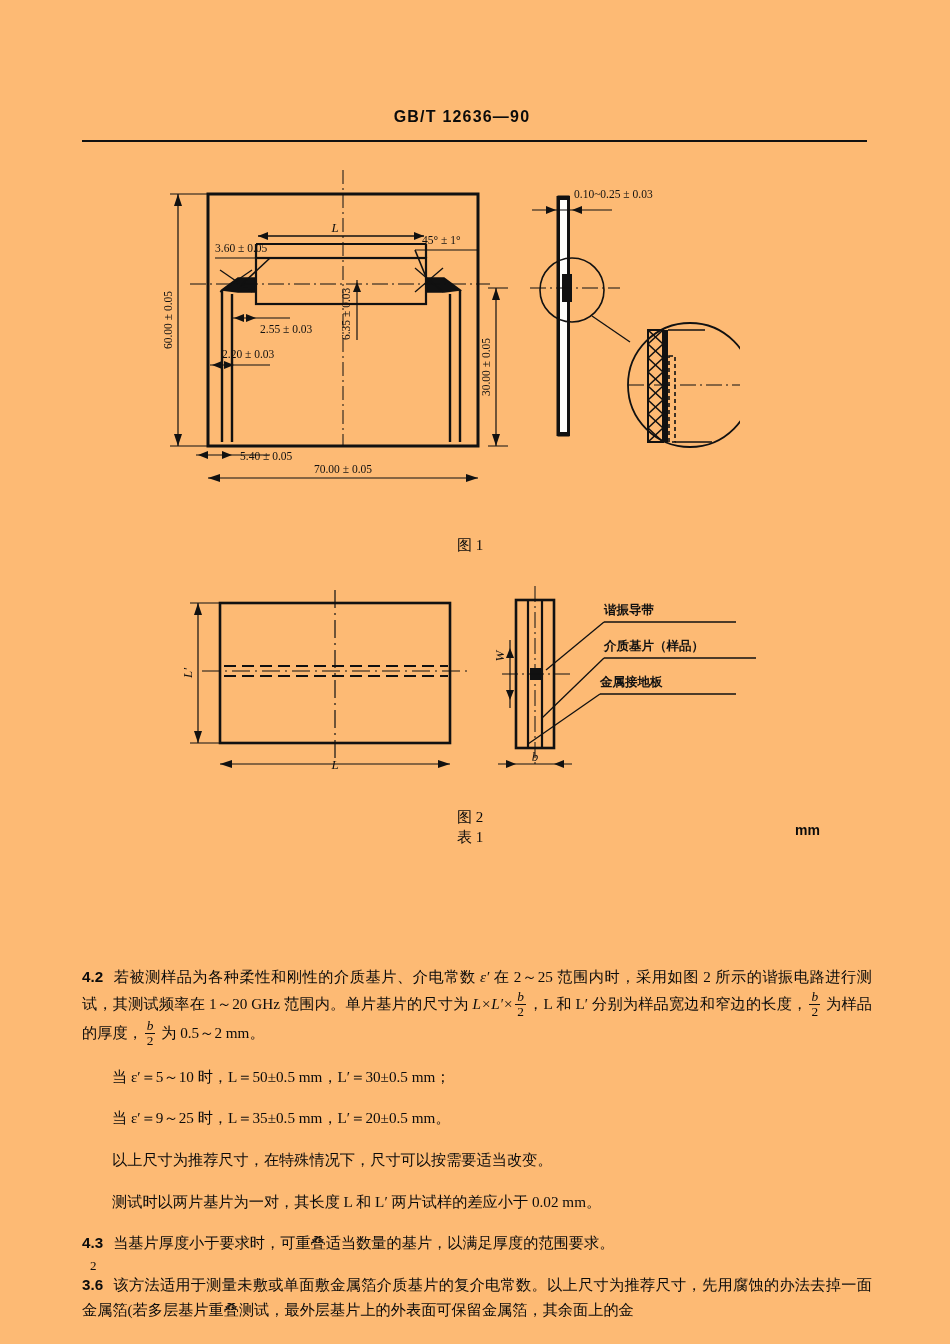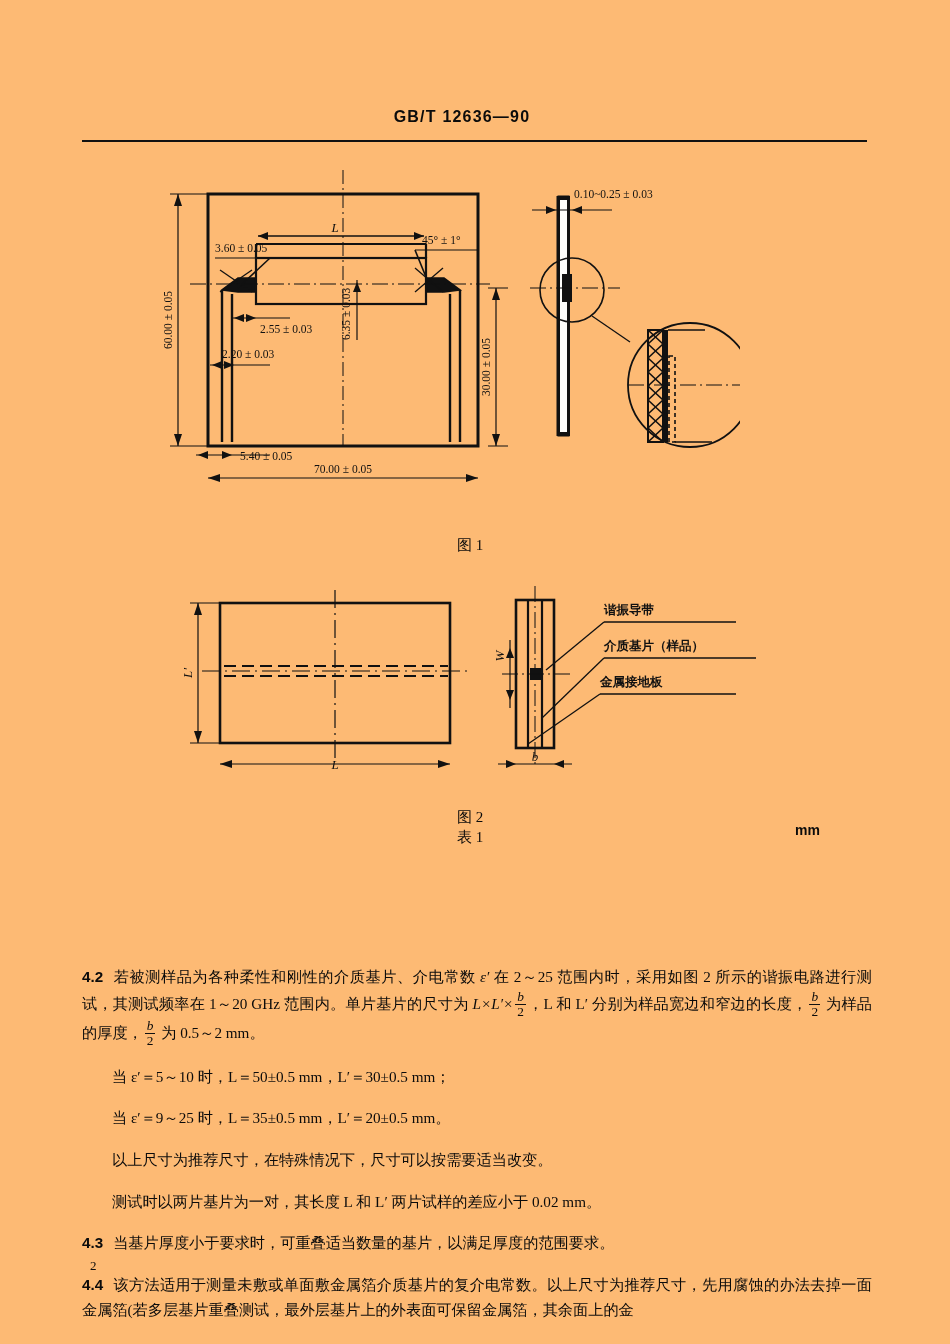--- a/index.html
+++ b/index.html
@@ -333,19 +333,19 @@
     <p class="para indent2">当 ε′＝5～10 时，L＝50±0.5 mm，L′＝30±0.5 mm；</p>
     <p class="para indent2">当 ε′＝9～25 时，L＝35±0.5 mm，L′＝20±0.5 mm。</p>
     <p class="para indent2">以上尺寸为推荐尺寸，在特殊情况下，尺寸可以按需要适当改变。</p>
     <p class="para indent2">测试时以两片基片为一对，其长度 L 和 L′ 两片试样的差应小于 0.02 mm。</p>
 
     <p class="para">
       <span class="num">4.3</span><span>当基片厚度小于要求时，可重叠适当数量的基片，以满足厚度的范围要求。</span>
     </p>
 
     <p class="para">
-      <span class="num">4.4</span><span>该方法适用于测量未敷或单面敷金属箔介质基片的复介电常数。以上尺寸为推荐尺寸，先用腐蚀的办法去掉一面金属箔(若多层基片重叠测试，最外层基片上的外表面可保留金属箔，其余面上的金</span>
+      <span class="num">3.6</span><span>该方法适用于测量未敷或单面敷金属箔介质基片的复介电常数。以上尺寸为推荐尺寸，先用腐蚀的办法去掉一面金属箔(若多层基片重叠测试，最外层基片上的外表面可保留金属箔，其余面上的金</span>
     </p>
   </div>
 
   <div class="pagenum">2</div>
 
 </div>
 
 </body></html>

